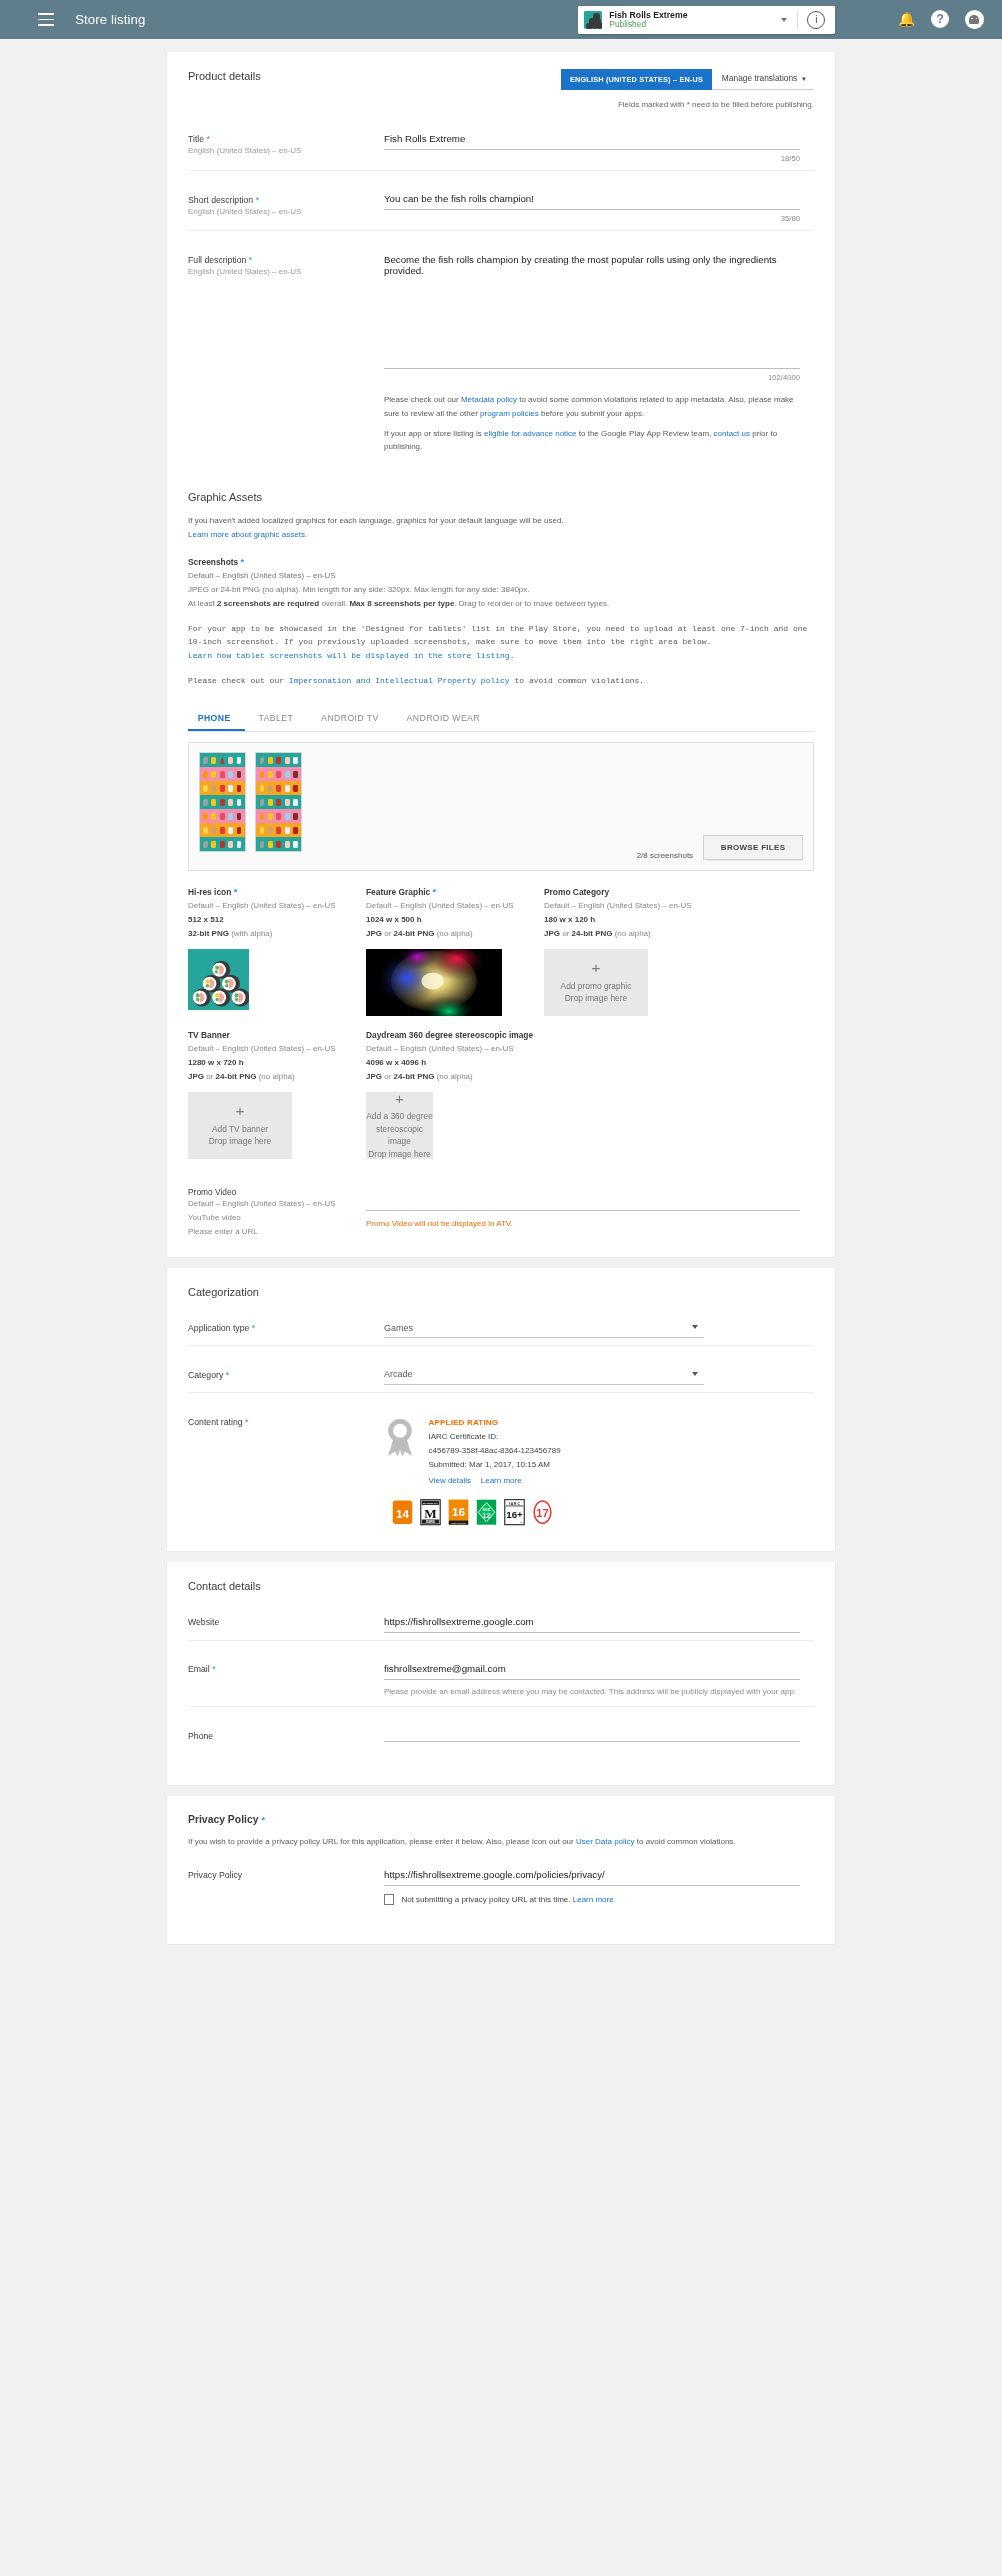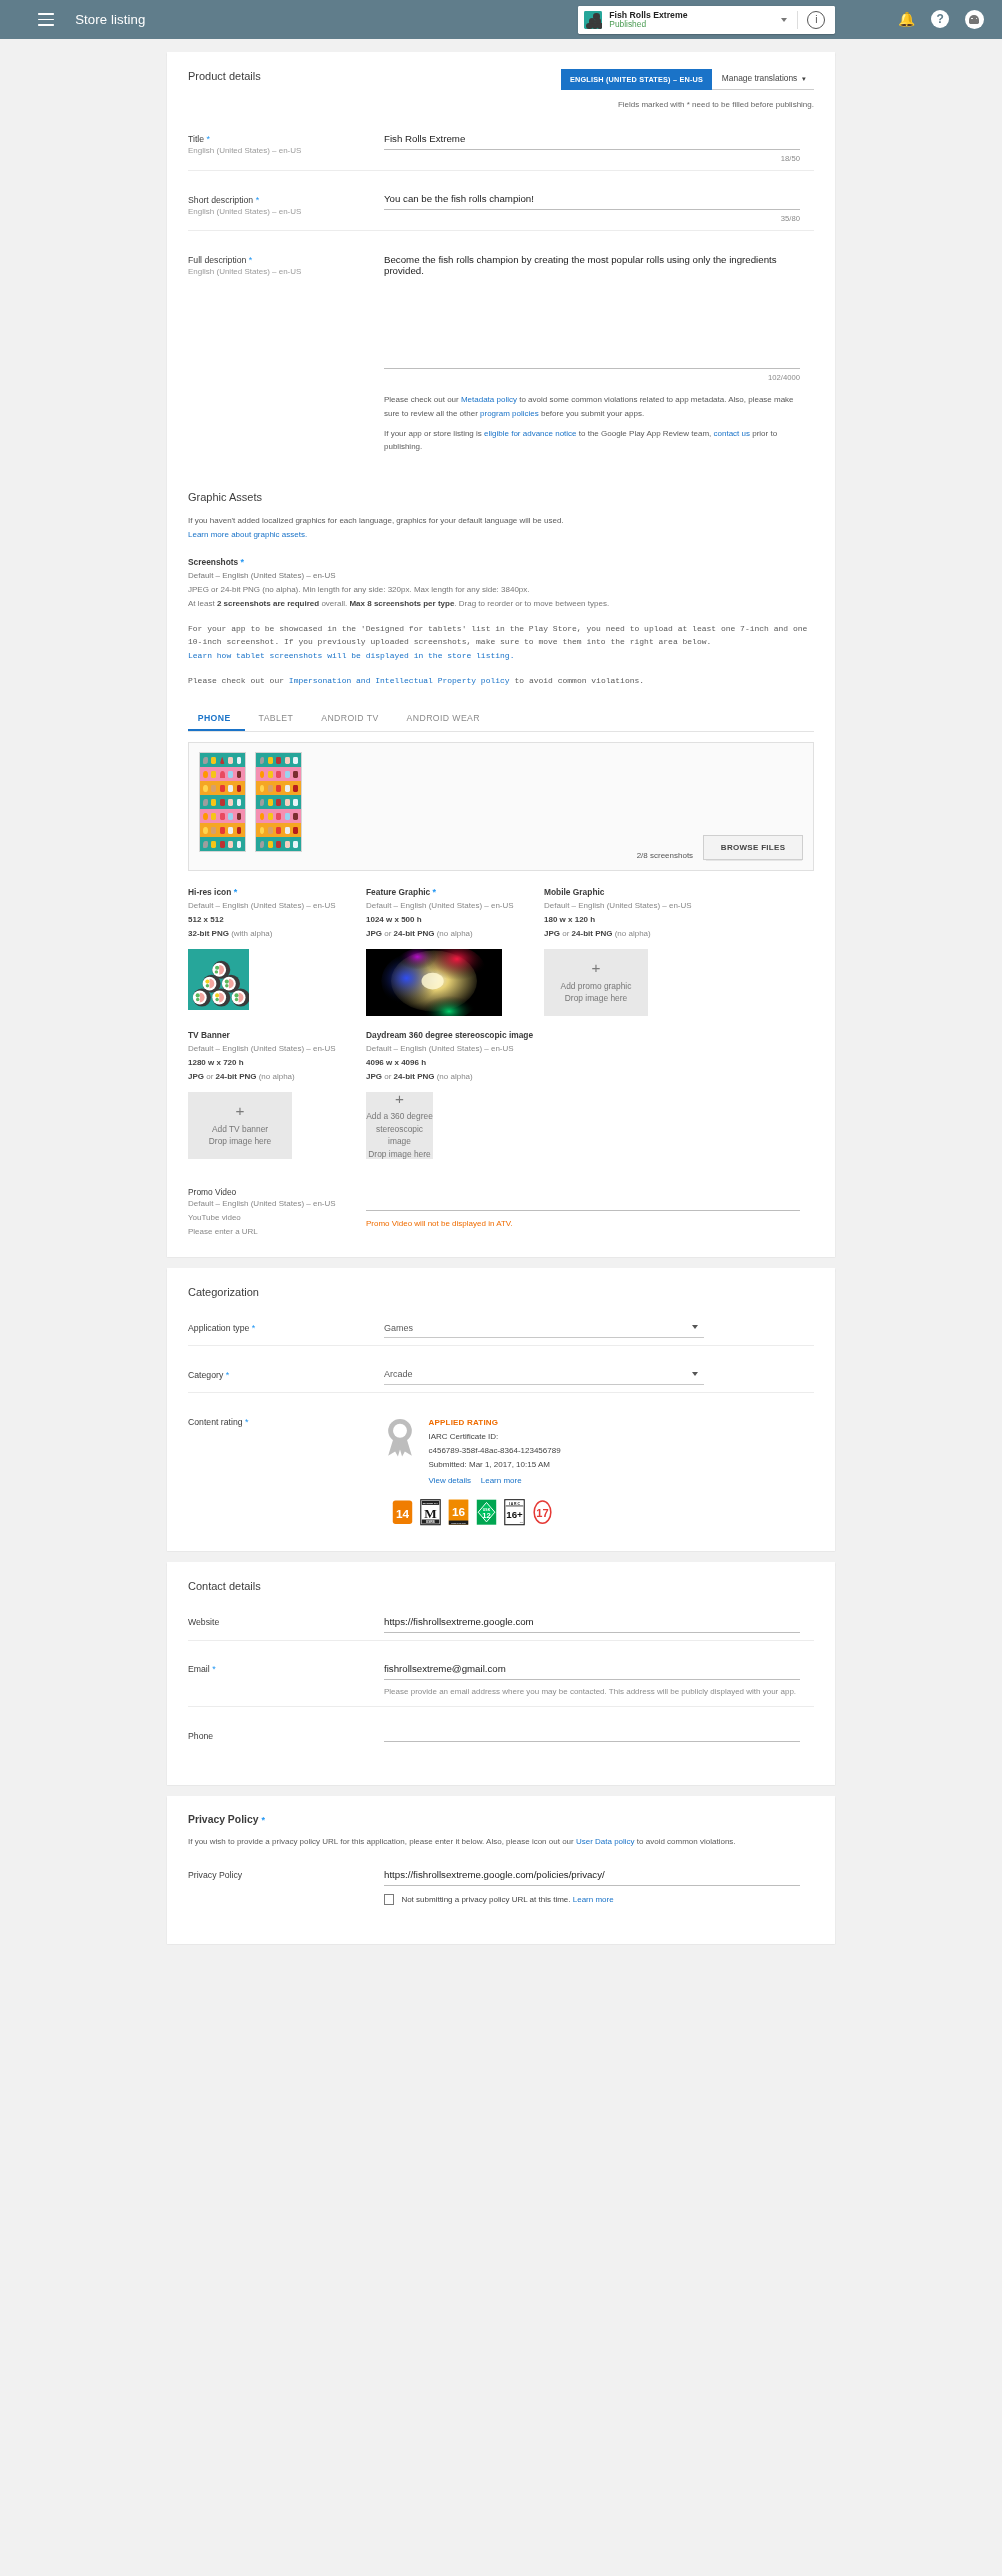--- a/index.html
+++ b/index.html
@@ -423,21 +423,21 @@
         </div>
         <div class="acol">
           <div class="t"><span>Feature Graphic</span> <span class="req">*</span></div>
           <div class="l">
             <div>Default – English (United States) – en-US</div>
             <div><b>1024 w x 500 h</b></div>
             <div><b>JPG</b><span> or </span><b>24-bit PNG</b><span> (no alpha)</span></div>
           </div>
         </div>
         <div class="acol">
-          <div class="t"><span>Mobile Graphic</span></div>
+          <div class="t"><span>Promo Category</span></div>
           <div class="l">
             <div>Default – English (United States) – en-US</div>
             <div><b>180 w x 120 h</b></div>
             <div><b>JPG</b><span> or </span><b>24-bit PNG</b><span> (no alpha)</span></div>
           </div>
         </div>
       </div>
 
       <div class="assets-imgs">
         <div class="acol-img">

